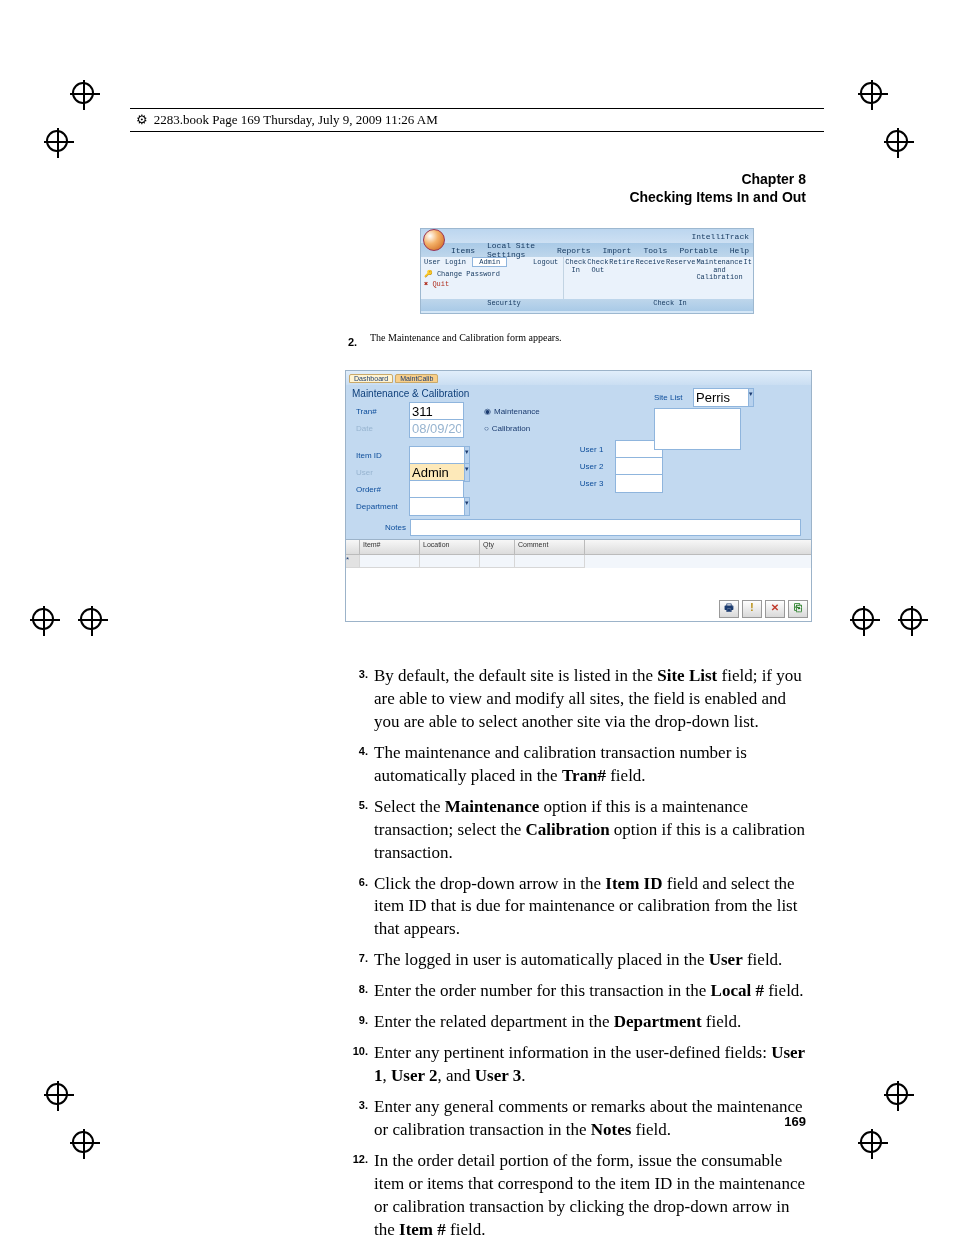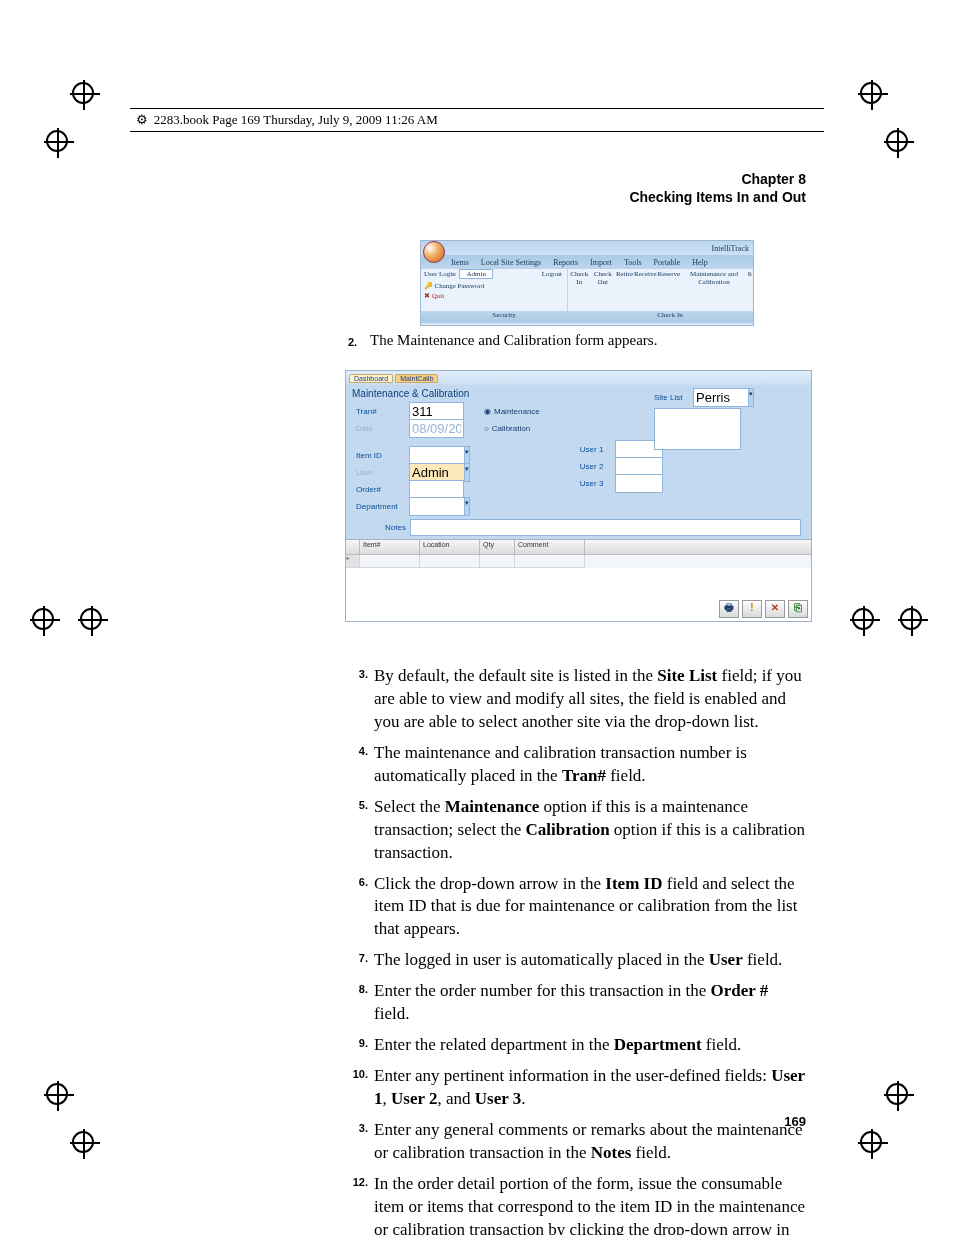--- a/index.html
+++ b/index.html
@@ -59,26 +59,26 @@
     font-family: Arial, Helvetica, sans-serif;
     font-size: 14px;
     line-height: 1.3;
   }
   .header b { font-weight: bold; }
 
   
   .ribbon {
      position: absolute;
      left: 420px;
-     top: 240px;
+     top: 228px;
      width: 332px;
      height: 84px;
      background: linear-gradient(#c8dff5, #d5e7f7);
      border: 1px solid #9db8d0;
-     font-family: Liberation Serif, serif;
+     font-family: Liberation Mono, monospace;
      font-size: 8px;
      color: #13375e;
      overflow: hidden;
   }
   .ribbon .qat {
      height: 14px;
      background: linear-gradient(#bcd6ef, #cde0f3);
      display: flex;
      align-items: center;
      justify-content: space-between;
@@ -136,21 +136,21 @@
      position: absolute;
      left: 348px;
      font-family: Arial, Helvetica, sans-serif;
      font-size: 11px;
      font-weight: bold;
   }
   .step-text {
      position: absolute;
      left: 370px;
      right: 148px;
-     font-size: 15px;
+     font-size: 10px;
   }
 
   
   .form {
      position: absolute;
      left: 345px;
      top: 370px;
      width: 465px;
      height: 250px;
      background: #c2d9f0;
@@ -481,21 +481,21 @@
      <div class="li">
         <div class="n">6.</div>
         <div class="t"><span>Click the drop-down arrow in the </span><b>Item ID</b><span> field and select the item ID that is due for maintenance or calibration from the list that appears.</span></div>
       </div>
      <div class="li">
         <div class="n">7.</div>
         <div class="t"><span>The logged in user is automatically placed in the </span><b>User</b><span> field.</span></div>
       </div>
      <div class="li">
         <div class="n">8.</div>
-        <div class="t"><span>Enter the order number for this transaction in the </span><b>Order #</b><span> field.</span></div>
+        <div class="t"><span>Enter the order number for this transaction in the </span><b>Local #</b><span> field.</span></div>
       </div>
      <div class="li">
         <div class="n">9.</div>
         <div class="t"><span>Enter the related department in the </span><b>Department</b><span> field.</span></div>
       </div>
      <div class="li">
         <div class="n">10.</div>
         <div class="t"><span>Enter any pertinent information in the user-defined fields: </span><b>User 1</b><span>, </span><b>User 2</b><span>, and </span><b>User 3</b><span>.</span></div>
       </div>
      <div class="li">

